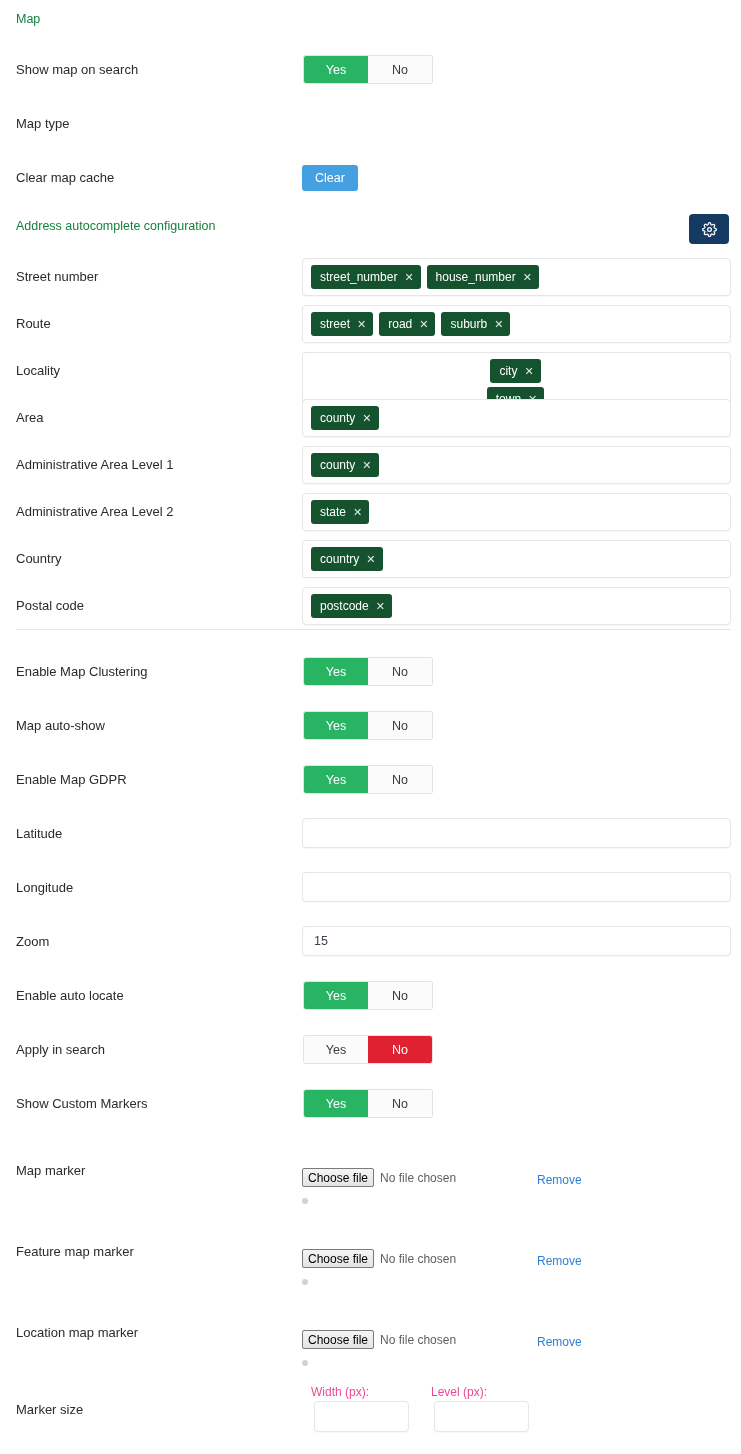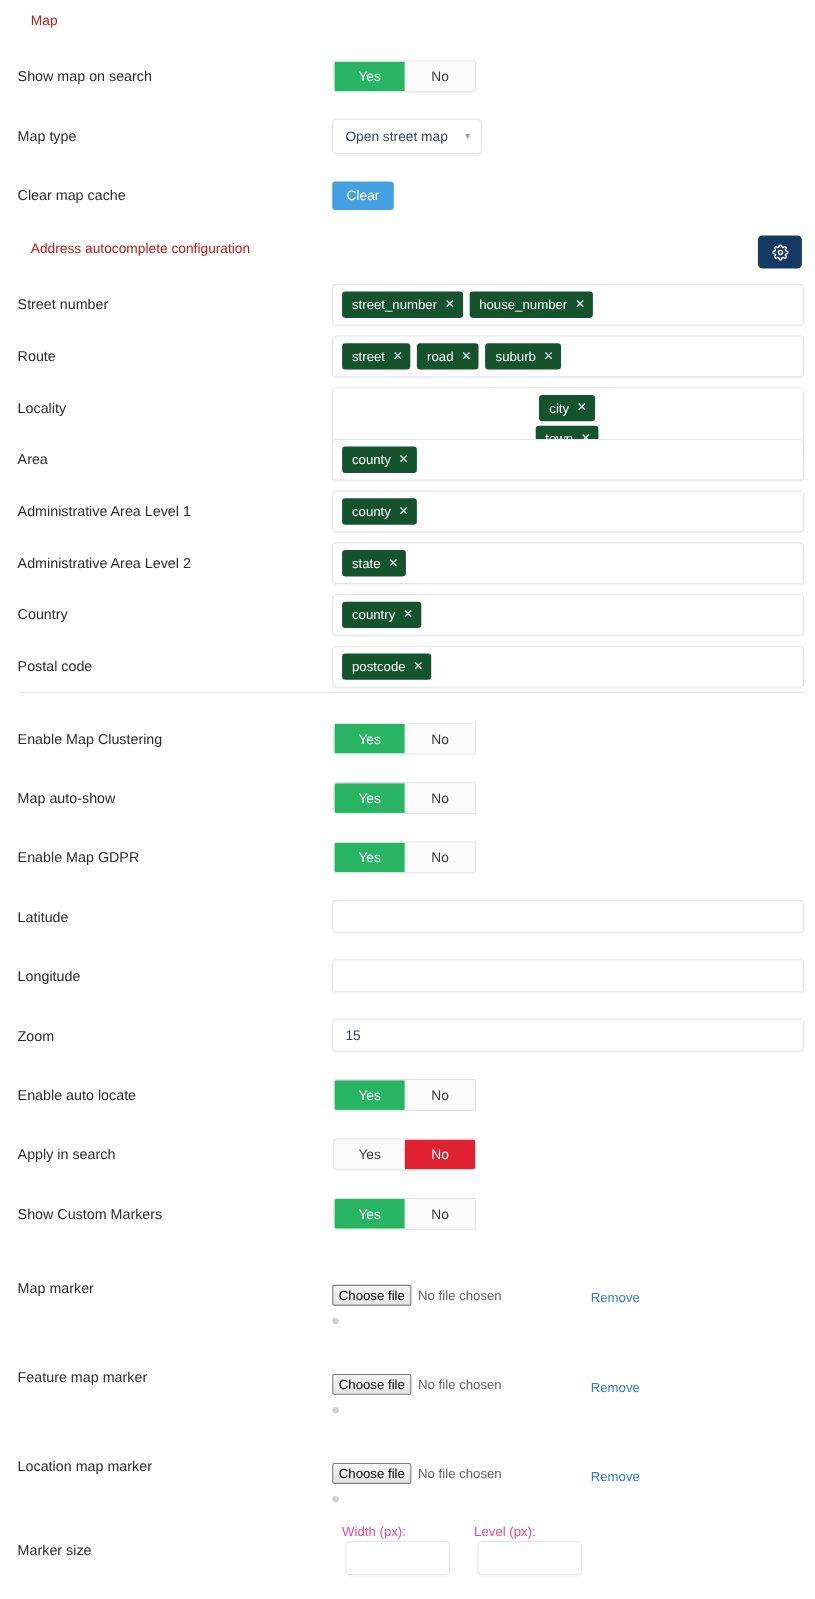--- a/index.html
+++ b/index.html
@@ -26,23 +26,23 @@
   .lbl {
     position: absolute;
     left: 16px;
     font-size: 13px;
     color: #2b2b2b;
     line-height: 16px;
     white-space: nowrap;
   }
   .sect-hdr {
     position: absolute;
-    left: 28px;
-    font-size: 12.5px;
-    color: #b91c1c;
+    left: 16px;
+    font-size: 12.5px;
+    color: #15803d;
     line-height: 15px;
     white-space: nowrap;
   }
   .divider {
     position: absolute;
     left: 16px;
     width: 715px;
     height: 1px;
     background: #e6e6e6;
   }
@@ -249,24 +249,20 @@
   <div class="row" style="top:56px;height:28px;">
     <div class="lbl" style="top:6px;">Show map on search</div>
     <div class="toggle" style="left:304px;top:0;">
       <div class="seg on-yes">Yes</div>
       <div class="seg">No</div>
     </div>
   </div>
 
   <div class="row" style="top:108px;height:32px;">
     <div class="lbl" style="top:8px;">Map type</div>
-    <div class="select" style="left:302px;top:0;">
-      <span>Open street map</span>
-      <span class="caret">▼</span>
-    </div>
     <div class="gear-btn" style="left:689px;top:106px;">
       <svg viewBox="0 0 24 24" fill="none" stroke="#ffffff" stroke-width="2" stroke-linecap="round" stroke-linejoin="round">
         <circle cx="12" cy="12" r="3"></circle>
         <path d="M19.4 15a1.65 1.65 0 0 0 .33 1.82l.06.06a2 2 0 1 1-2.83 2.83l-.06-.06a1.65 1.65 0 0 0-1.82-.33 1.65 1.65 0 0 0-1 1.51V21a2 2 0 1 1-4 0v-.09A1.65 1.65 0 0 0 9 19.4a1.65 1.65 0 0 0-1.82.33l-.06.06a2 2 0 1 1-2.83-2.83l.06-.06A1.65 1.65 0 0 0 4.6 15a1.65 1.65 0 0 0-1.51-1H3a2 2 0 1 1 0-4h.09A1.65 1.65 0 0 0 4.6 9a1.65 1.65 0 0 0-.33-1.82l-.06-.06a2 2 0 1 1 2.83-2.83l.06.06A1.65 1.65 0 0 0 9 4.6a1.65 1.65 0 0 0 1-1.51V3a2 2 0 1 1 4 0v.09a1.65 1.65 0 0 0 1 1.51 1.65 1.65 0 0 0 1.82-.33l.06-.06a2 2 0 1 1 2.83 2.83l-.06.06A1.65 1.65 0 0 0 19.4 9a1.65 1.65 0 0 0 1.51 1H21a2 2 0 1 1 0 4h-.09a1.65 1.65 0 0 0-1.51 1z"></path>
       </svg>
     </div>
   </div>
 
   <div class="row" style="top:165px;height:26px;">
     <div class="lbl" style="top:5px;">Clear map cache</div>

